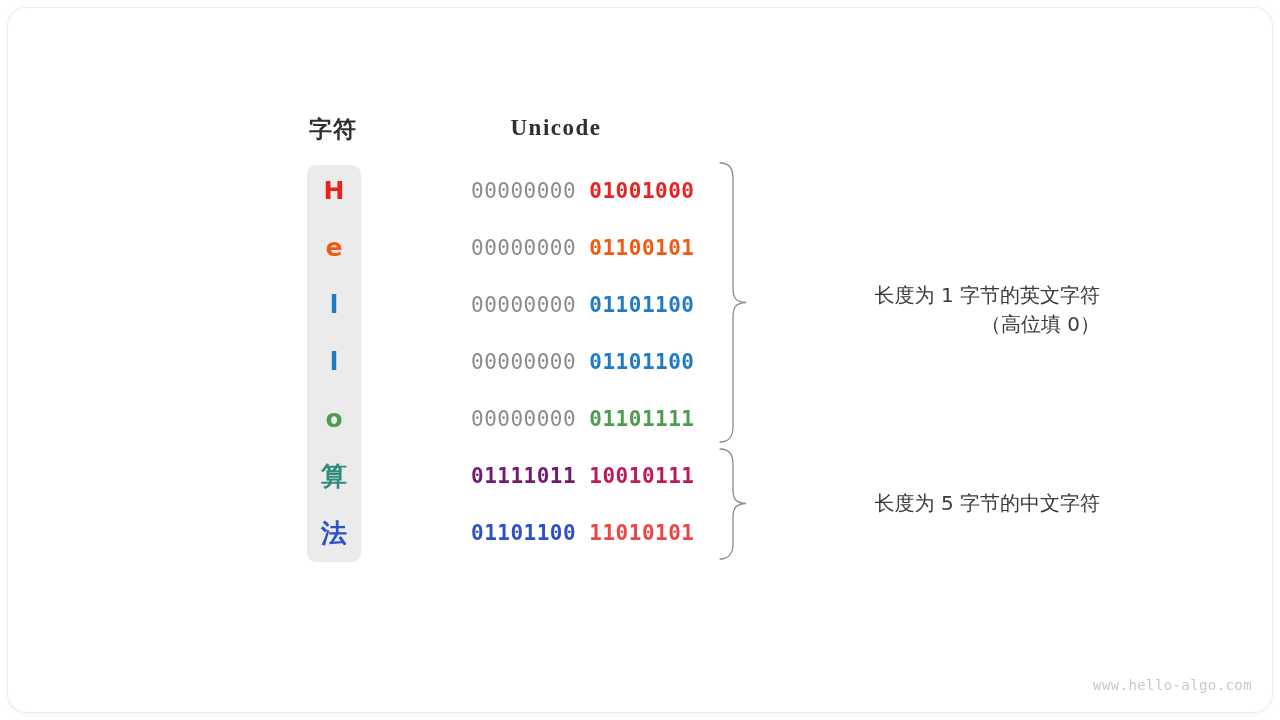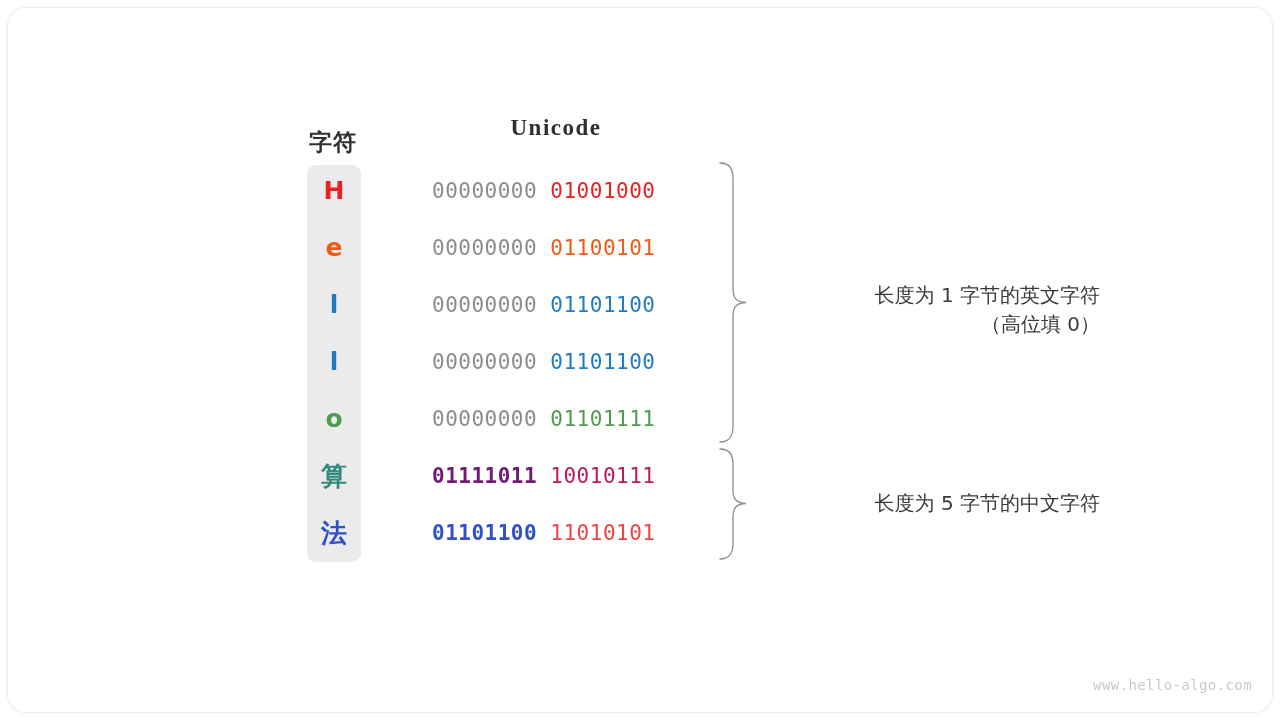--- a/index.html
+++ b/index.html
@@ -36,21 +36,20 @@
     white-space: nowrap;
     text-align: center;
   }
   #header-char {
     left: 283px;
     top: 114px;
     width: 100px;
     font-family: "DejaVu Sans", "Liberation Sans", sans-serif;
     font-size: 23px;
     letter-spacing: 1px;
-    margin-top: 13px;
   }
   #header-unicode {
     left: 456px;
     top: 115px;
     width: 200px;
     font-family: Liberation Serif, serif;
     font-size: 23px;
     letter-spacing: 1.5px;
   }
 
@@ -85,23 +84,24 @@
     height: 40px;
     line-height: 40px;
     font-family: "DejaVu Sans Mono", "Liberation Mono", monospace;
     font-size: 21px;
     white-space: nowrap;
     letter-spacing: 0.5px;
   }
   .bin-hi {
     color: #8c8c8c;
     font-weight: normal;
+    margin-left: 39px;
   }
   .bin-lo {
-    font-weight: normal;
+    font-weight: bold;
   }
 
   
   .brace {
     position: absolute;
   }
 
   
   .annotation {
     position: absolute;

